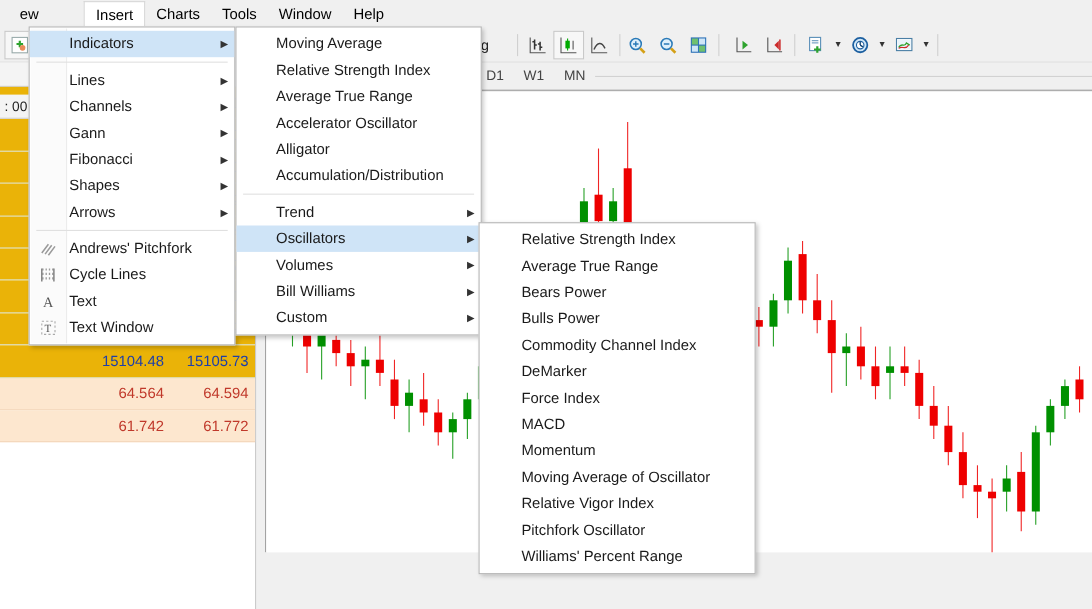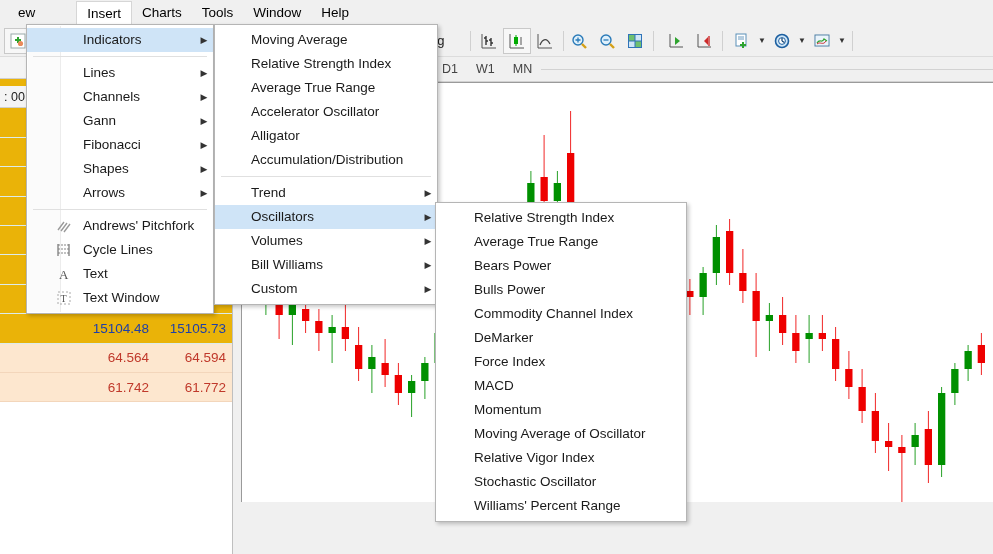--- a/index.html
+++ b/index.html
@@ -201,21 +201,21 @@
   #menu-oscillators {
     left: 435px; top: 202px; width: 252px;
   }
   #menu-oscillators .mi .mi-label { padding-left: 38px; }
 
   
   #menu-insert .gutter {
     position: absolute; left: 1px; top: 1px; bottom: 1px; width: 33px;
     background: #fbfbfb; border-right: 1px solid #ececec;
   }
-  #menu-insert .mi, #menu-insert .sep { position: relative; z-index: 2; padding-left: 20px; }
+  #menu-insert .mi, #menu-insert .sep { position: relative; z-index: 2; }
 </style>
 </head>
 <body>
 
 <div id="app">
 
   <div id="menubar">
     <div class="menu-item clipped">ew</div>
     <div class="menu-item open">Insert</div>
     <div class="menu-item">Charts</div>
@@ -716,21 +716,21 @@
         </div>
         <div class="mi">
           <span class="mi-label">Moving Average of Oscillator</span>
           <span class="mi-arrow"></span>
         </div>
         <div class="mi">
           <span class="mi-label">Relative Vigor Index</span>
           <span class="mi-arrow"></span>
         </div>
         <div class="mi">
-          <span class="mi-label">Stochastic Oscillator</span>
+          <span class="mi-label">Pitchfork Oscillator</span>
           <span class="mi-arrow"></span>
         </div>
         <div class="mi">
           <span class="mi-label">Williams' Percent Range</span>
           <span class="mi-arrow"></span>
         </div>
       </div>
   </div>
 
 </div>

